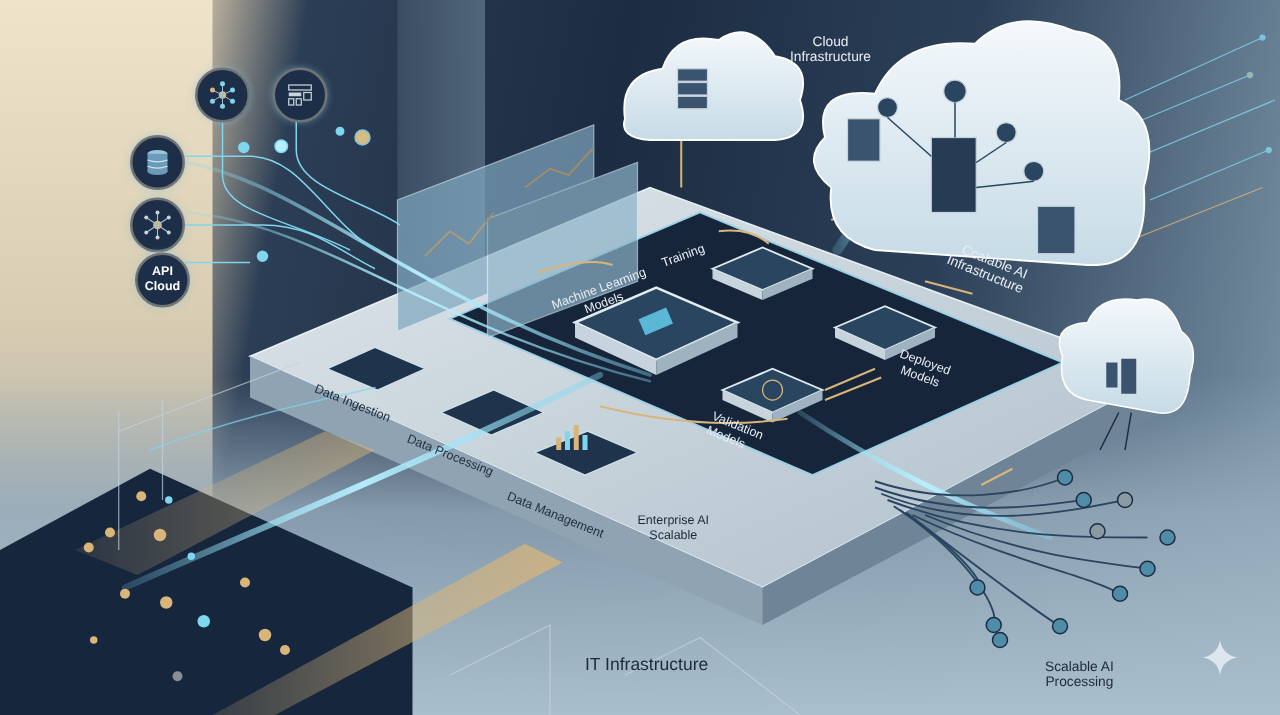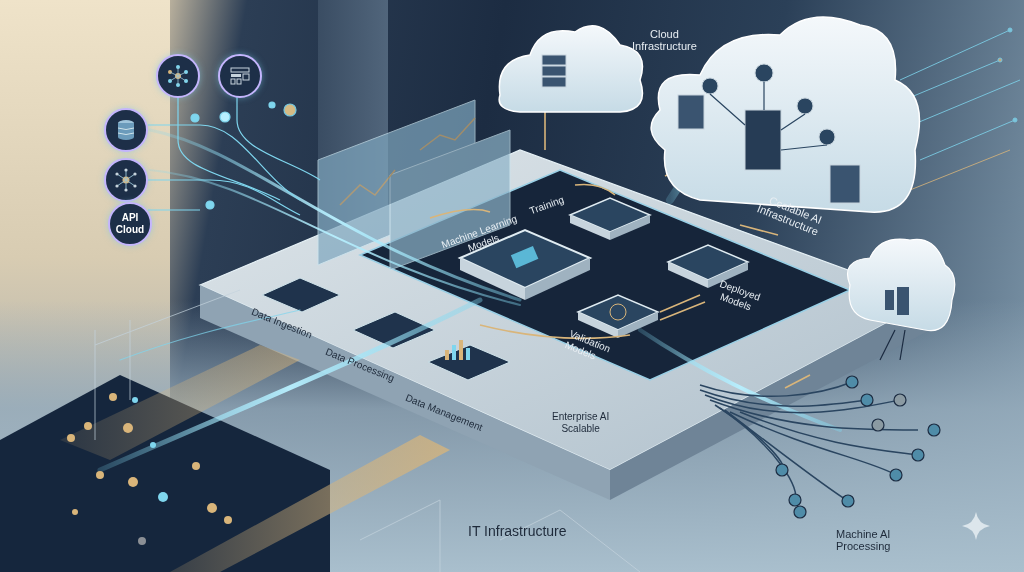--- a/index.html
+++ b/index.html
@@ -25,21 +25,21 @@
     .label {
       position: absolute; color: #1e2a3a; font-size: 11px; line-height: 12px;
       text-align: center; white-space: nowrap;
     }
     .label.light { color: #e8eef3; }
     .label.iso-a { transform: rotate(22deg); transform-origin: left top; text-align: left; }
     .label.iso-b { transform: rotate(-20deg); transform-origin: left top; }
     .label.iso-c { transform: rotate(20deg); transform-origin: left top; }
     .icon-node {
       position: absolute; width: 40px; height: 40px; border-radius: 50%;
-      background: #1d2f48; border: 2px solid #c4b5fd;
+      background: #1d2f48; border: 2px solid #737373;
       box-shadow: 0 0 6px rgba(120,200,230,0.5);
       display: flex; align-items: center; justify-content: center;
     }
     .icon-node .api-text {
       color: #ffffff; font-size: 10px; line-height: 12px; text-align: center; font-weight: bold;
     }
   </style>
 </head>
 <body>
 
@@ -342,25 +342,25 @@
 </div>
 
 <div class="label iso-a" style="left:328px;top:346px;font-size:10px;">
   <span>Data Processing</span>
 </div>
 
 <div class="label iso-a" style="left:408px;top:392px;font-size:10px;">
   <span>Data Management</span>
 </div>
 
-<div class="label" style="left:510px;top:411px;font-size:10px;margin-left:42px;">
+<div class="label" style="left:510px;top:411px;font-size:10px;">
   <div>Enterprise AI</div>
   <div>Scalable</div>
 </div>
 
 <div class="label" style="left:468px;top:525px;font-size:14px;">
   <span>IT Infrastructure</span>
 </div>
 
 <div class="label" style="left:836px;top:528px;font-size:11px;">
-  <div>Machine AI</div>
+  <div>Scalable AI</div>
   <div>Processing</div>
 </div>
 
 </body></html>

